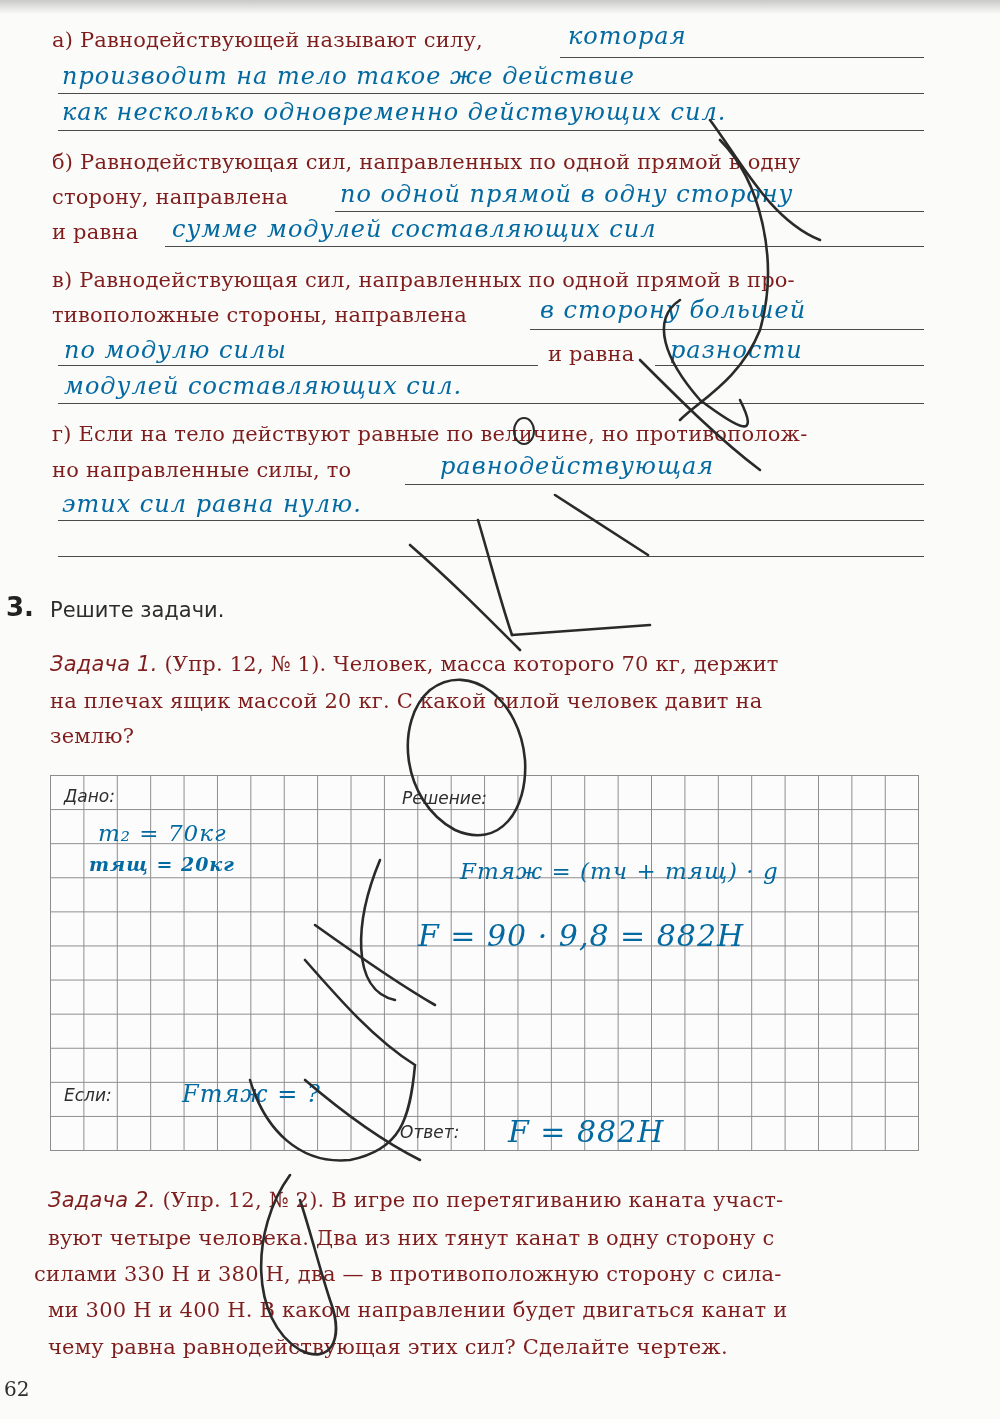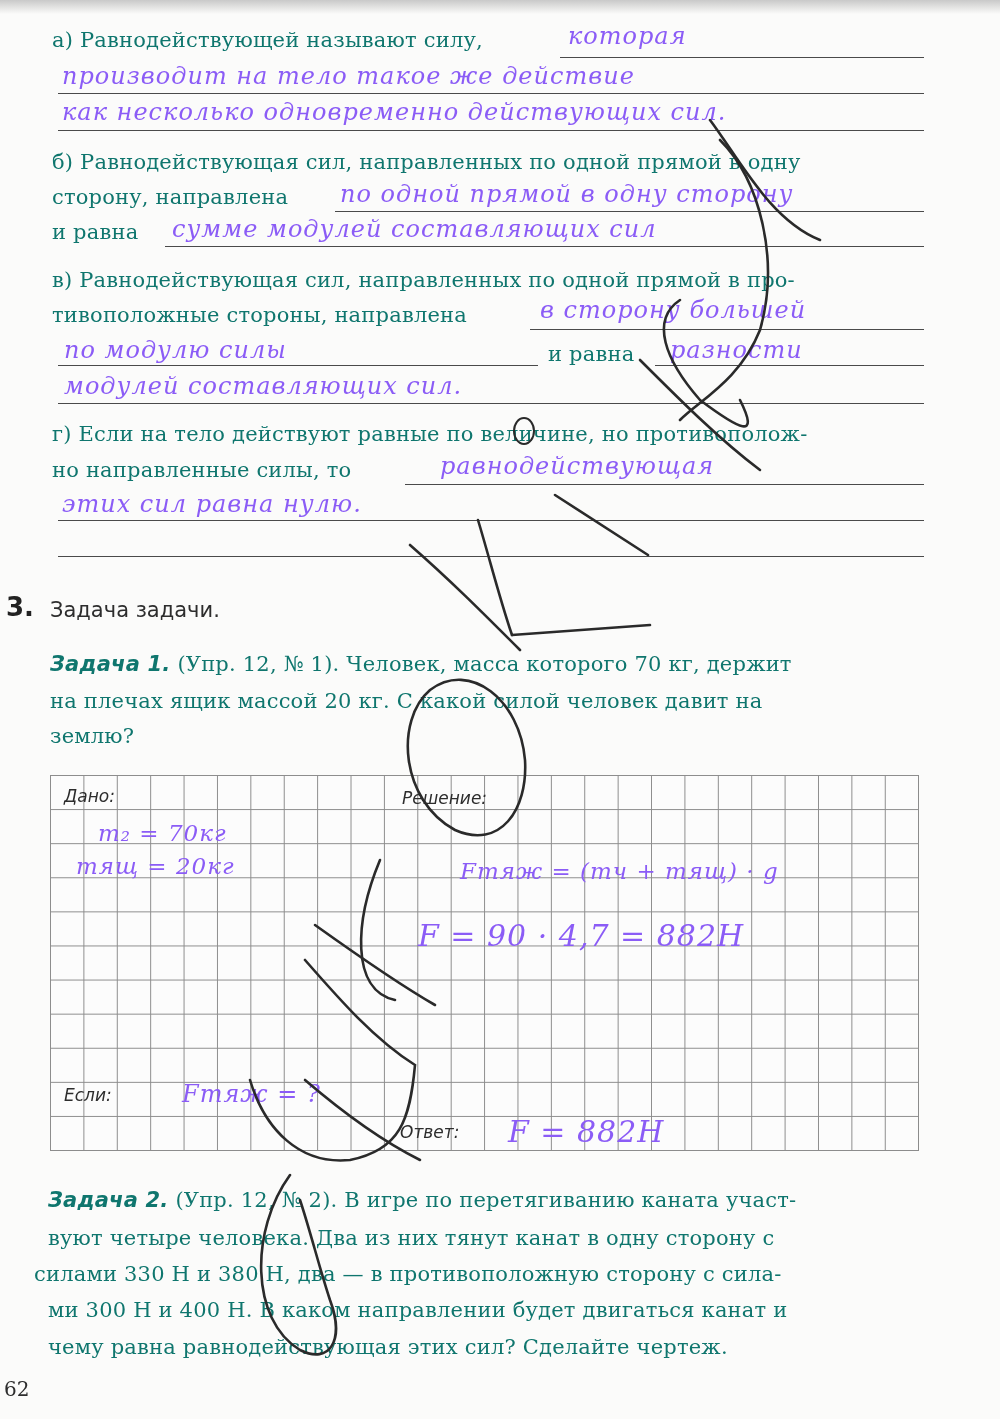--- a/index.html
+++ b/index.html
@@ -8,37 +8,37 @@
       background: #fbfbfa;
       font-family: "DejaVu Serif", "Liberation Serif", serif;
       color: #2b2b2b;
     }
     .topshade {
       position: absolute; left: 0; top: 0; width: 1000px; height: 14px;
       background: linear-gradient(#c9c9c9, #fbfbfa);
     }
     .ptext {
       position: absolute; font-size: 21px; letter-spacing: 0.2px;
-      white-space: nowrap; color: #0f766e;
+      white-space: nowrap; color: #7f1d1d;
     }
     .hw {
       position: absolute; font-family: "DejaVu Serif", serif; font-style: italic;
-      font-size: 24px; color: #8b5cf6; white-space: nowrap; letter-spacing: 1px;
+      font-size: 24px; color: #0369a1; white-space: nowrap; letter-spacing: 1px;
     }
     .rule { position: absolute; height: 1.4px; background: #4a4a4a; }
     .section-num {
       position: absolute; left: 6px; top: 592px; font-family: "DejaVu Sans", sans-serif;
       font-weight: bold; font-size: 26px; color: #222;
     }
     .section-title {
       position: absolute; left: 50px; top: 598px; font-family: "DejaVu Sans", sans-serif;
       font-size: 21px; color: #2d2d2d;
     }
     .task-label {
-      font-family: "DejaVu Sans", sans-serif; font-weight: bold; font-style: italic;
+      font-family: "DejaVu Sans", sans-serif; font-weight: normal; font-style: italic;
     }
     .grid {
       position: absolute; left: 50px; top: 775px; width: 868px; height: 375px;
       background-color: #fcfcfc;
       background-image:
         linear-gradient(to right, #8c8c8c 1px, transparent 1px),
         linear-gradient(to bottom, #8c8c8c 1px, transparent 1px);
       background-size: 33.4px 34.1px;
       border-right: 1px solid #8c8c8c; border-bottom: 1px solid #8c8c8c;
     }
@@ -86,36 +86,36 @@
 
 <div class="ptext" style="left:52px;top:422px;">г) Если на тело действуют равные по величине, но противополож-</div>
 <div class="ptext" style="left:52px;top:458px;">но направленные силы, то</div>
 <div class="hw" style="left:440px;top:452px;">равнодействующая</div>
 <div class="rule" style="left:405px;top:484px;width:519px;"></div>
 <div class="hw" style="left:62px;top:490px;">этих сил равна нулю.</div>
 <div class="rule" style="left:58px;top:520px;width:866px;"></div>
 <div class="rule" style="left:58px;top:556px;width:866px;"></div>
 
 <div class="section-num">3.</div>
-<div class="section-title">Задача задачи.</div>
+<div class="section-title">Решите задачи.</div>
 
 <div class="ptext" style="left:50px;top:652px;">
   <span class="task-label">Задача 1.</span>
   <span>(Упр. 12, № 1). Человек, масса которого 70 кг, держит</span>
 </div>
 <div class="ptext" style="left:50px;top:689px;">на плечах ящик массой 20 кг. С какой силой человек давит на</div>
 <div class="ptext" style="left:50px;top:724px;">землю?</div>
 
 <div class="grid"></div>
 <div class="glabel" style="left:64px;top:786px;">Дано:</div>
 <div class="hw" style="left:98px;top:820px;font-size:23px;">m₂ = 70кг</div>
-<div class="hw" style="left:76px;top:853px;font-size:23px;">mящ = 20кг</div>
+<div class="hw" style="left:89px;top:853px;font-size:19px;font-weight:bold;">mящ = 20кг</div>
 <div class="glabel" style="left:402px;top:788px;">Решение:</div>
 <div class="hw" style="left:454px;top:858px;font-size:23px;margin-left:6px;">Fтяж = (mч + mящ) · g</div>
-<div class="hw" style="left:418px;top:918px;font-size:30px;">F = 90 · 4,7 = 882Н</div>
+<div class="hw" style="left:418px;top:918px;font-size:30px;">F = 90 · 9,8 = 882Н</div>
 <div class="glabel" style="left:64px;top:1085px;">Если:</div>
 <div class="hw" style="left:182px;top:1080px;">Fтяж = ?</div>
 <div class="glabel" style="left:400px;top:1122px;">Ответ:</div>
 <div class="hw" style="left:508px;top:1114px;font-size:30px;">F = 882Н</div>
 
 <div class="ptext" style="left:48px;top:1188px;">
   <span class="task-label">Задача 2.</span>
   <span>(Упр. 12, № 2). В игре по перетягиванию каната участ-</span>
 </div>
 <div class="ptext" style="left:48px;top:1226px;">вуют четыре человека. Два из них тянут канат в одну сторону с</div>

